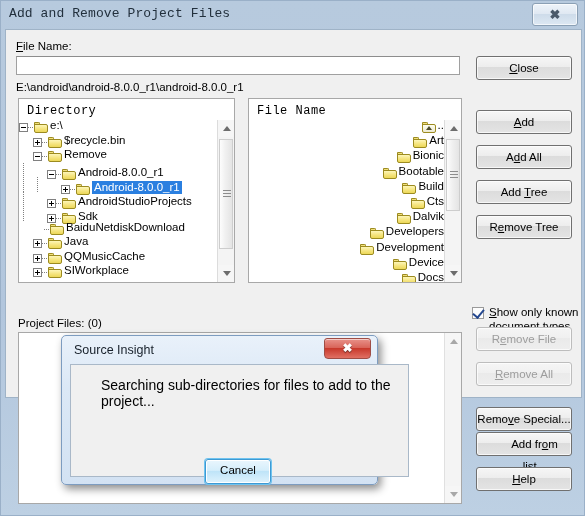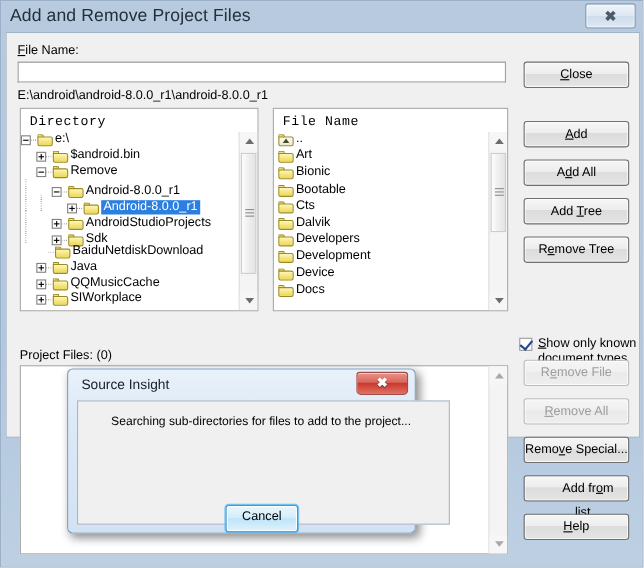--- a/index.html
+++ b/index.html
@@ -22,23 +22,23 @@
     box-sizing: border-box;
     border: 1px solid #9ab0c8;
   }
 
   
   #titlebar {
     position: absolute; left: 0; top: 0; width: 585px; height: 27px;
   }
   #title-text {
     position: absolute; left: 8px; top: 5px;
-    font-size: 16px;
+    font-size: 13px;
     color: #22303d;
-    font-family: Liberation Sans, sans-serif;
+    font-family: Liberation Mono, monospace;
     letter-spacing: 0.1px;
   }
   #close-btn {
     position: absolute; right: 8px; top: 2px;
     width: 44px; height: 21px;
     border: 1px solid #8ba0b5;
     border-radius: 3px;
     background: linear-gradient(to bottom, #eef4fa 0%, #dfe8f2 48%, #cedcea 50%, #dde8f3 100%);
     box-shadow: inset 0 0 0 1px rgba(255,255,255,0.65);
     cursor: pointer;
@@ -86,21 +86,21 @@
 
   
   .panel {
     position: absolute;
     background: #ffffff;
     border: 1px solid #a8a8a8;
     box-sizing: border-box;
     overflow: hidden;
   }
   #dir-panel  { left: 12px;  top: 68px; width: 217px; height: 185px; }
-  #file-panel { left: 242px; top: 68px; width: 214px; height: 185px; }
+  #file-panel { left: 242px; top: 68px; width: 214px; height: 185px; text-align: right; }
 
   .panel-header {
     position: absolute; left: 0; top: 2px; right: 0; height: 21px;
     background: #ffffff;
     border-bottom: 1px solid #9a9a9a;
     box-sizing: border-box;
   }
   .panel-header-text {
     position: absolute; left: 8px; top: 3px;
     font-family: "Liberation Mono", monospace;
@@ -330,21 +330,21 @@
   }
   #modal-body {
     position: absolute; left: 8px; top: 28px;
     width: 339px; height: 113px;
     background: #f0f0f0;
     border: 1px solid #a9b8c8;
     box-sizing: border-box;
   }
   #modal-msg {
     position: absolute; left: 30px; top: 12px;
-    font-size: 11px; color: #000;
+    font-size: 14px; color: #000;
   }
   #modal-cancel {
     position: absolute; left: 134px; top: 94px;
     width: 64px; height: 23px;
     border: 1px solid #3d9ad4;
     border-radius: 3px;
     background: linear-gradient(to bottom, #eaf6fd 0%, #d5eefb 45%, #bfe4f8 50%, #dff3fd 100%);
     box-shadow: inset 0 0 0 1px #ffffff, 0 0 0 1px #6fc3ef;
     font-size: 11.5px; text-align: center; line-height: 21px;
     color: #000; cursor: pointer;
@@ -367,21 +367,21 @@
     <div class="lbl" id="filename-label"><span class="ul">F</span><span>ile Name:</span></div>
     <input id="filename-input" type="text" value="" placeholder="" style="">
     <div class="lbl" id="path-label">E:\android\android-8.0.0_r1\android-8.0.0_r1</div>
 
     <div class="panel" id="dir-panel">
       <div class="panel-header">
         <div class="panel-header-text">Directory</div>
       </div>
       <div class="list-body" id="dir-list">
           <div class="trow"><span class="minus"></span><span class="conn"></span><span class="folder"></span><span class="tname">e:\</span></div>
-          <div class="trow"><span class="spc"></span><span class="plus"></span><span class="conn"></span><span class="folder"></span><span class="tname">$android.bin</span></div>
+          <div class="trow"><span class="spc"></span><span class="plus"></span><span class="conn"></span><span class="folder"></span><span class="tname">$recycle.bin</span></div>
           <div class="trow"><span class="spc"></span><span class="minus"></span><span class="conn"></span><span class="folder"></span><span class="tname">Remove</span></div>
           <div class="trow"><span class="vline"></span><span class="spc" style="width:5px"></span><span class="spc"></span><span class="minus"></span><span class="conn"></span><span class="folder"></span><span class="tname">Android-8.0.0_r1</span></div>
           <div class="trow"><span class="vline"></span><span class="spc" style="width:5px"></span><span class="vline"></span><span class="spc" style="width:5px"></span><span class="spc"></span><span class="plus"></span><span class="conn"></span><span class="folder"></span><span class="tname sel-name">Android-8.0.0_r1</span></div>
           <div class="trow"><span class="vline"></span><span class="spc" style="width:5px"></span><span class="spc"></span><span class="plus"></span><span class="conn"></span><span class="folder"></span><span class="tname">AndroidStudioProjects</span></div>
           <div class="trow"><span class="vline"></span><span class="spc" style="width:5px"></span><span class="spc"></span><span class="plus"></span><span class="conn"></span><span class="folder"></span><span class="tname">Sdk</span></div>
           <div class="trow"><span class="spc"></span><span class="spc" style="width:11px"></span><span class="conn"></span><span class="folder"></span><span class="tname">BaiduNetdiskDownload</span></div>
           <div class="trow"><span class="spc"></span><span class="plus"></span><span class="conn"></span><span class="folder"></span><span class="tname">Java</span></div>
           <div class="trow"><span class="spc"></span><span class="plus"></span><span class="conn"></span><span class="folder"></span><span class="tname">QQMusicCache</span></div>
           <div class="trow"><span class="spc"></span><span class="plus"></span><span class="conn"></span><span class="folder"></span><span class="tname">SIWorkplace</span></div>
         </div>
@@ -404,20 +404,21 @@
 
     <div class="panel" id="file-panel">
       <div class="panel-header">
         <div class="panel-header-text">File Name</div>
       </div>
       <div class="list-body" id="file-list">
           <div class="frow"><span class="folder folder-up"><span class="uparrow"></span></span><span class="fname">..</span></div>
           <div class="frow"><span class="folder"></span><span class="fname">Art</span></div>
           <div class="frow"><span class="folder"></span><span class="fname">Bionic</span></div>
           <div class="frow"><span class="folder"></span><span class="fname">Bootable</span></div>
+          <div class="frow"><span class="folder"></span><span class="fname">Build</span></div>
           <div class="frow"><span class="folder"></span><span class="fname">Cts</span></div>
           <div class="frow"><span class="folder"></span><span class="fname">Dalvik</span></div>
           <div class="frow"><span class="folder"></span><span class="fname">Developers</span></div>
           <div class="frow"><span class="folder"></span><span class="fname">Development</span></div>
           <div class="frow"><span class="folder"></span><span class="fname">Device</span></div>
           <div class="frow"><span class="folder"></span><span class="fname">Docs</span></div>
         </div>
       <div class="vscroll">
         <div class="sb-arrow sb-up">
             <div class="tri-up"></div>
@@ -443,21 +444,21 @@
 
     <div id="chk-wrap">
       <div id="chk-box">
         <div id="chk-mark"></div>
       </div>
       <div id="chk-label"><span class="ul">S</span>how only known document types</div>
     </div>
 
     <div class="btn rbtn disabled" style="top:297px;"><span>R<span class="ul">e</span>move File</span></div>
     <div class="btn rbtn disabled" style="top:332px;"><span><span class="ul">R</span>emove All</span></div>
-    <div class="btn rbtn" style="top:367px;"><span>Remo<span class="ul">v</span>e Special...</span></div>
+    <div class="btn rbtn" style="top:377px;"><span>Remo<span class="ul">v</span>e Special...</span></div>
     <div class="btn rbtn" style="top:402px;padding-left:21px;"><span>Add fr<span class="ul">o</span>m list...</span></div>
     <div class="btn rbtn" style="top:437px;"><span><span class="ul">H</span>elp</span></div>
 
     <div class="lbl" id="projfiles-label">Project Files: (0)</div>
     <div id="proj-panel">
       <div id="proj-scroll">
         <div class="sb-arrow sb-up">
             <div class="tri-up" style="border-bottom-color:#a8a8a8;"></div>
           </div>
         <div class="sb-arrow sb-down">

